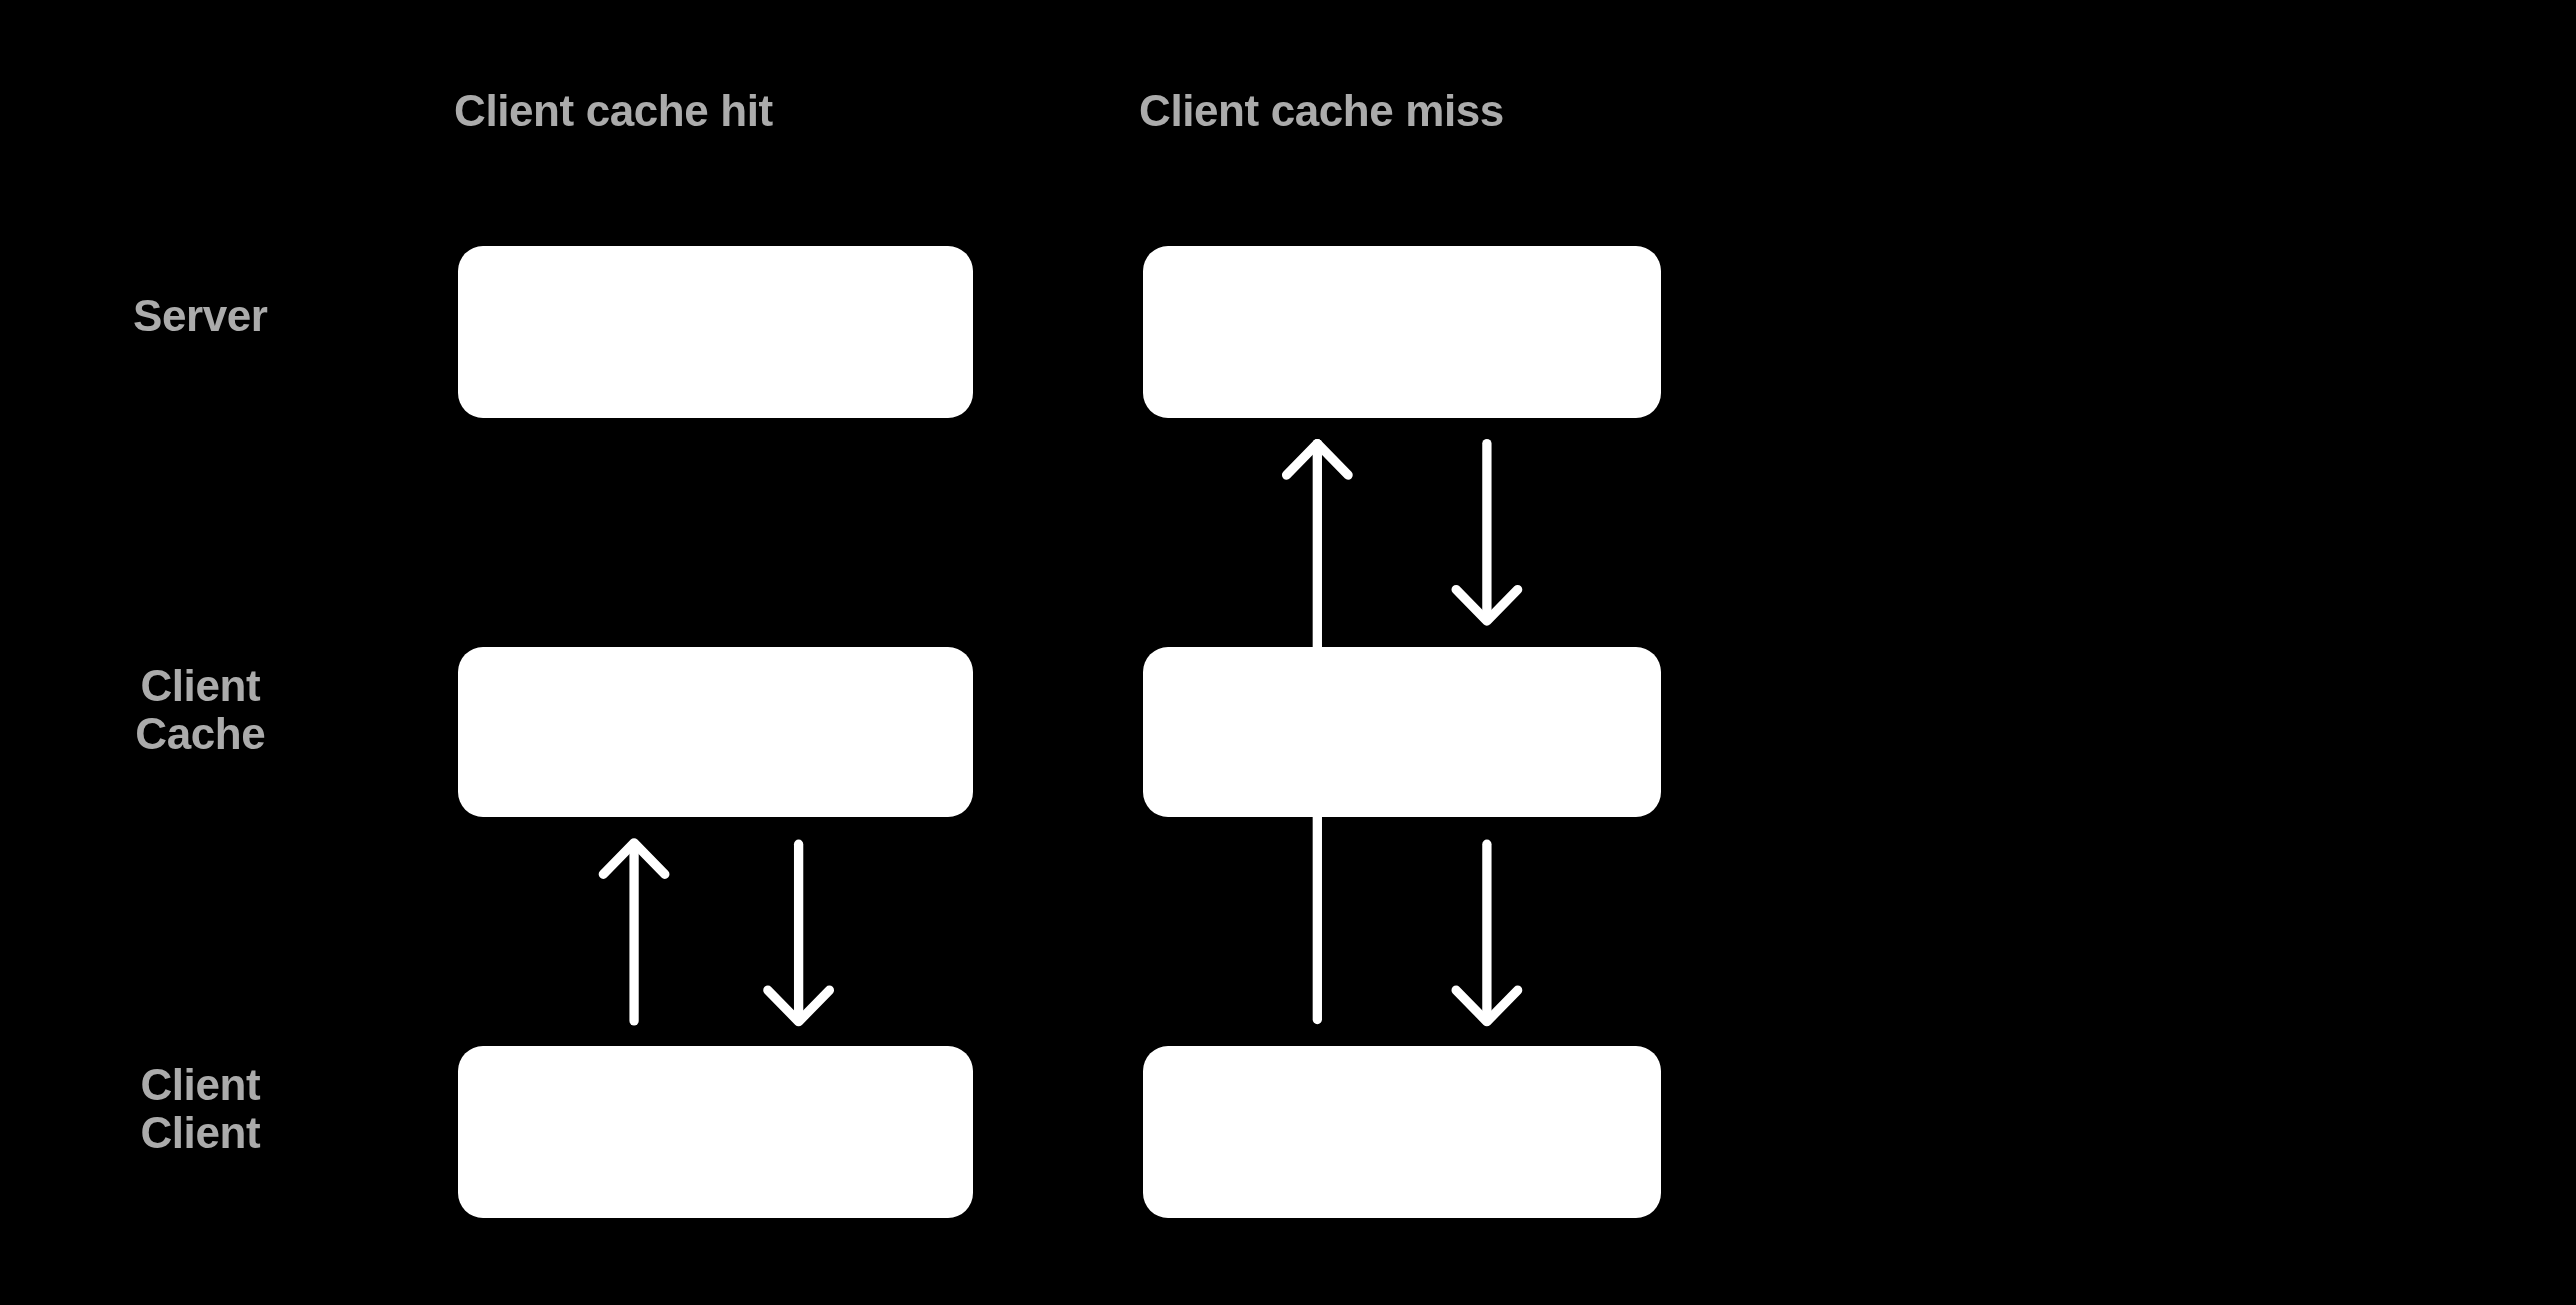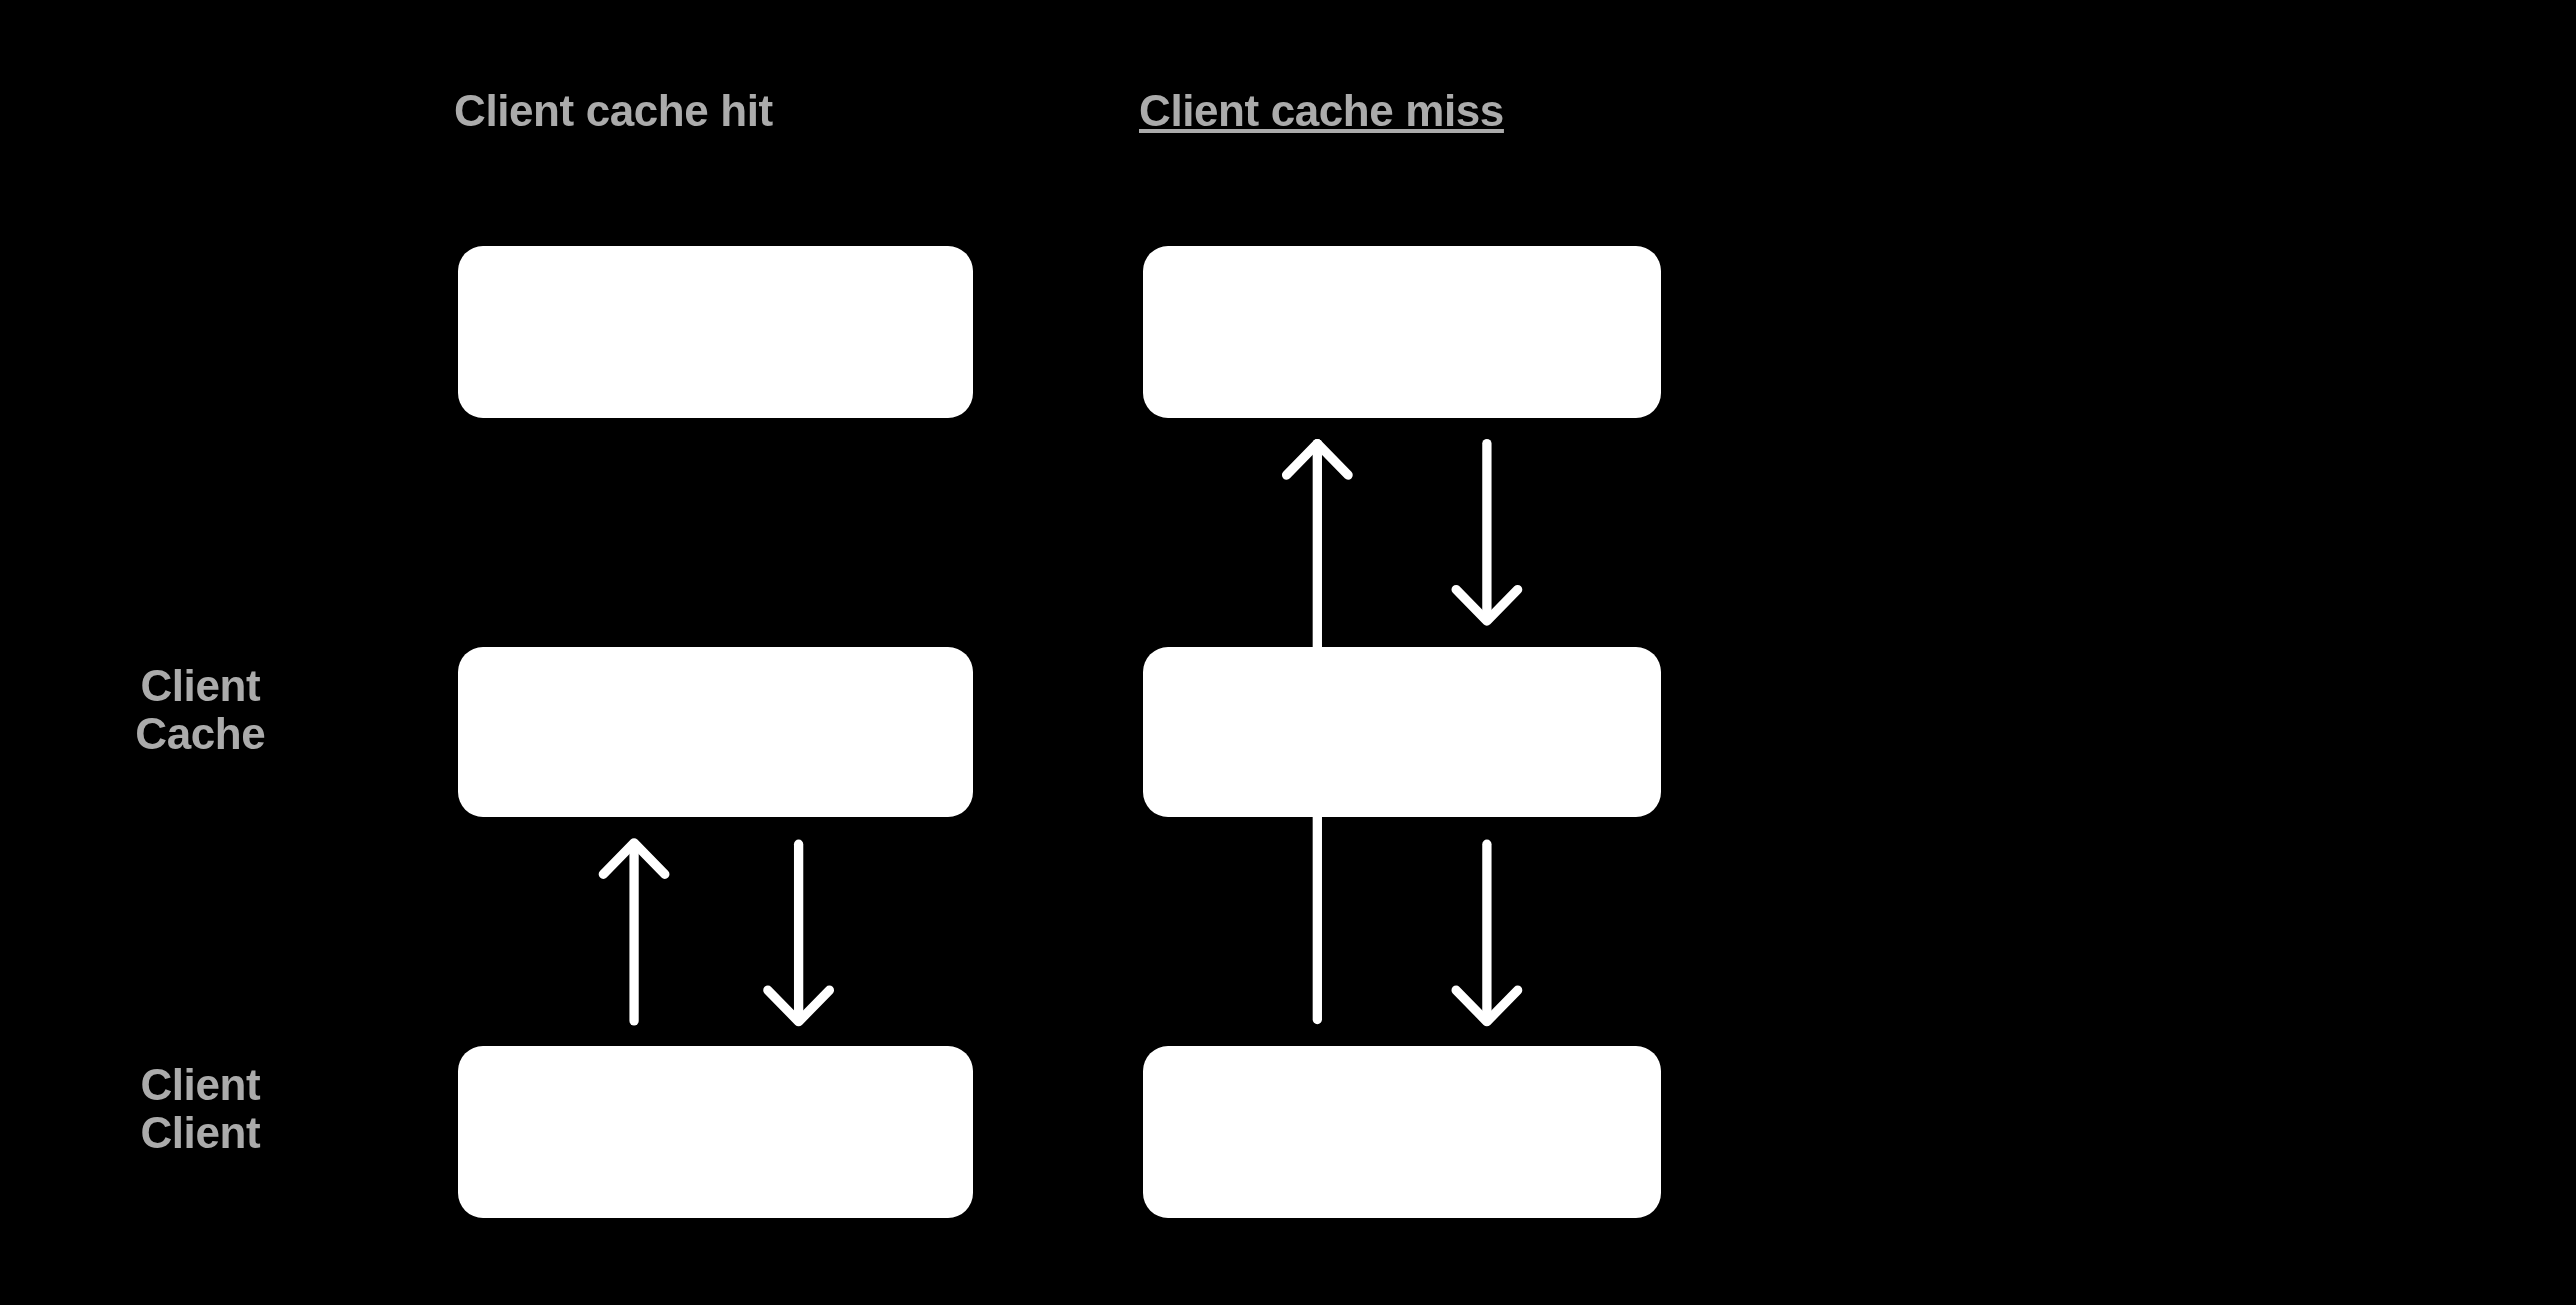--- a/index.html
+++ b/index.html
@@ -28,21 +28,21 @@
     position: absolute;
     font-family: "Liberation Sans", sans-serif;
     font-size: 44px;
     font-weight: 700;
     color: #ababab;
     letter-spacing: -0.4px;
     white-space: nowrap;
     line-height: 1;
   }
   #col-header-hit  { left: 454px;  top: 89px; }
-  #col-header-miss { left: 1139px; top: 89px; text-decoration: underline; }
+  #col-header-miss { left: 1139px; top: 89px; }
 
   
   .row-label {
     position: absolute;
     right: 2190px; 
     font-family: "Liberation Sans", sans-serif;
     font-size: 44px;
     font-weight: 700;
     color: #ababab;
     letter-spacing: -0.4px;
@@ -134,20 +134,23 @@
 
     <g>
       <path class="arrow-stroke" d="M 2078 1180 L 2078 1426"></path>
       <path class="arrow-stroke" d="M 2035 1384 L 2078 1428 L 2121 1384"></path>
     </g>
   </svg>
 
   <div class="col-header" id="col-header-hit">Client cache hit</div>
   <div class="col-header" id="col-header-miss">Client cache miss</div>
 
+  <div class="row-label" id="row-label-server">
+    <div>Server</div>
+  </div>
 
   <div class="row-label" id="row-label-cache">
     <div>Client</div>
     <div>Cache</div>
   </div>
 
   <div class="row-label" id="row-label-render">
     <div>Client</div>
     <div>Client</div>
   </div>

